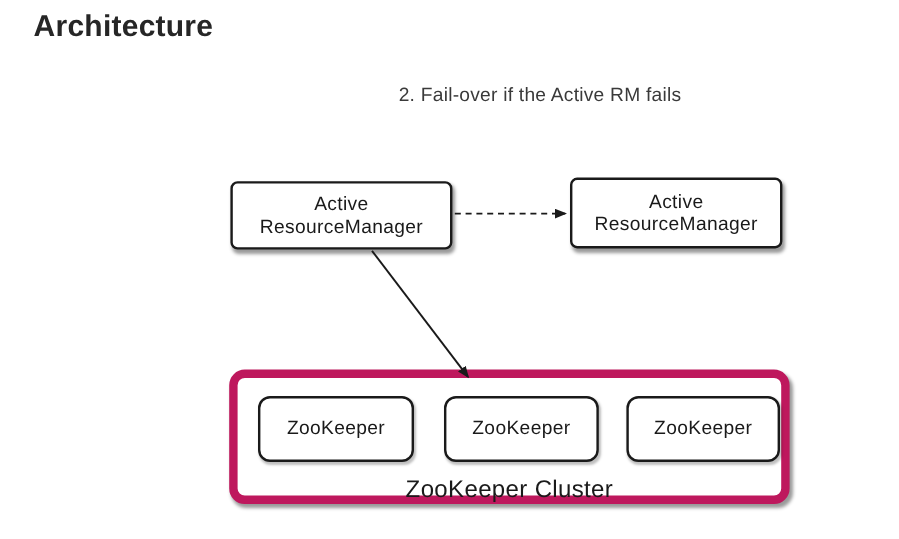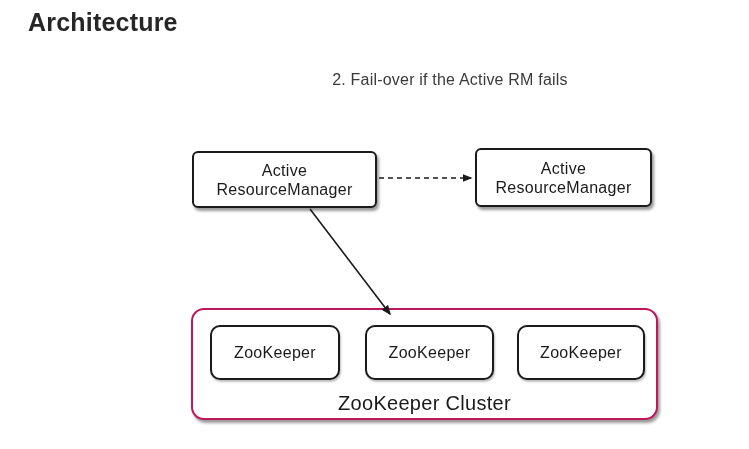--- a/index.html
+++ b/index.html
@@ -64,21 +64,21 @@
   .node-active-rm   { left: 192px; top: 151px; width: 185px; height: 57px; }
   .node-standby-rm  { left: 475px; top: 148px; width: 177px; height: 59px; }
   .cluster {
     position: absolute;
     box-sizing: border-box;
     left: 191px;
     top: 308px;
     width: 467px;
     height: 112px;
     background: #ffffff;
-    border: 2px solid #be185d;
+    border: 7px solid #be185d;
     border-radius: 13px;
     box-shadow: 2px 3px 3px rgba(0,0,0,0.40);
     z-index: 1;
   }
   .zk-node {
     position: absolute;
     box-sizing: border-box;
     background: #ffffff;
     border: 2px solid #1a1a1a;
     border-radius: 10px;

